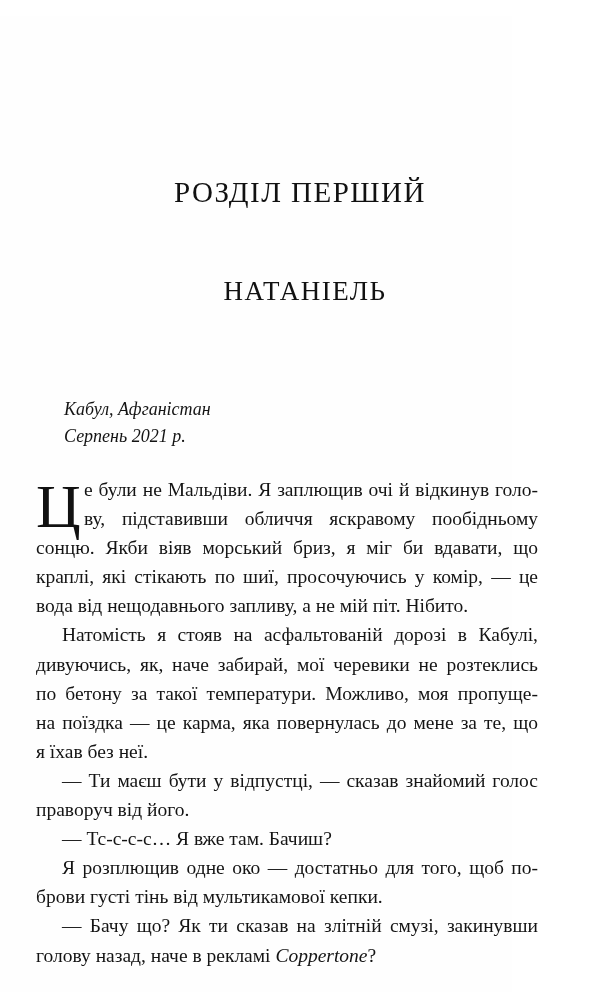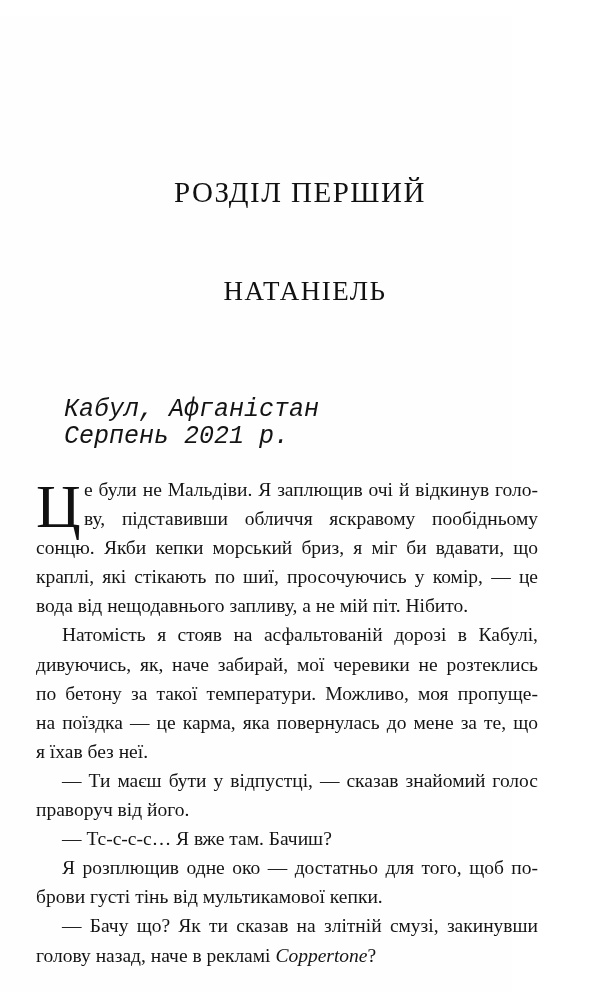--- a/index.html
+++ b/index.html
@@ -41,24 +41,23 @@
       letter-spacing: 1.5px;
       font-weight: normal;
       margin: 5px;
       color: #111;
     }
     .dateline {
       position: absolute;
       left: 64px;
       top: 380px;
       font-style: italic;
-      font-size: 25px;
+      font-size: 18px;
       line-height: 27px;
       color: #141414;
-      font-family: Liberation Mono, monospace;
     }
     .dateline div { white-space: nowrap; }
     .body-text {
       position: absolute;
       left: 36px;
       top: 459px;
       width: 502px;
       font-size: 19.5px;
       line-height: 29.1px;
       color: #141414;
@@ -98,21 +97,21 @@
 
   <div class="dateline">
     <div>Кабул, Афганістан</div>
     <div>Серпень 2021 р.</div>
   </div>
 
   <div class="body-text">
     <span class="dropcap">Ц</span>
     <span class="line dropcap-line">е були не Мальдіви. Я заплющив очі й відкинув голо-</span>
     <span class="line dropcap-line">ву, підставивши обличчя яскравому пообідньому</span>
-    <span class="line">сонцю. Якби кепки морський бриз, я міг би вдавати, що</span>
+    <span class="line">сонцю. Якби віяв морський бриз, я міг би вдавати, що</span>
     <span class="line">краплі, які стікають по шиї, просочуючись у комір, — це</span>
     <span class="line last">вода від нещодавнього запливу, а не мій піт. Нібито.</span>
     <span class="line indent">Натомість я стояв на асфальтованій дорозі в Кабулі,</span>
     <span class="line">дивуючись, як, наче забирай, мої черевики не розтеклись</span>
     <span class="line">по бетону за такої температури. Можливо, моя пропуще-</span>
     <span class="line">на поїздка — це карма, яка повернулась до мене за те, що</span>
     <span class="line last">я їхав без неї.</span>
     <span class="line indent">— Ти маєш бути у відпустці, — сказав знайомий голос</span>
     <span class="line last">праворуч від його.</span>
     <span class="line indent last">— Тс-с-с-с… Я вже там. Бачиш?</span>

